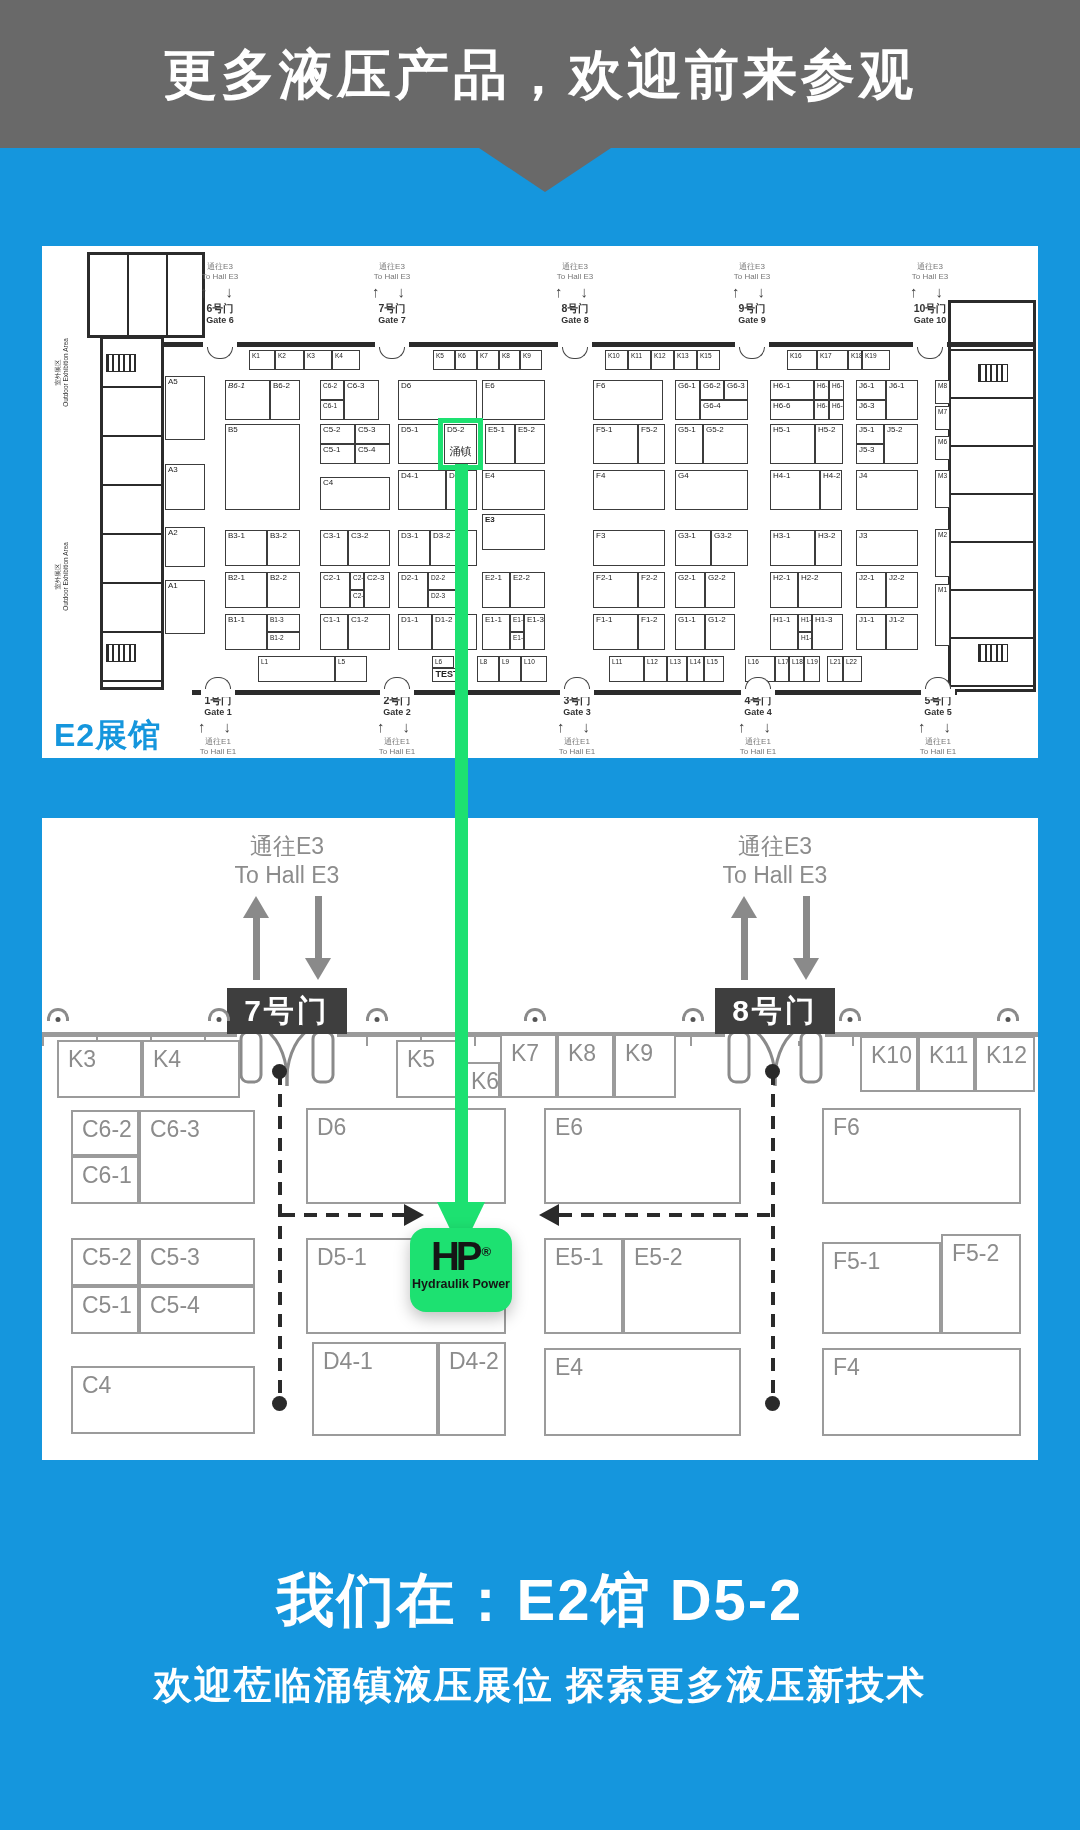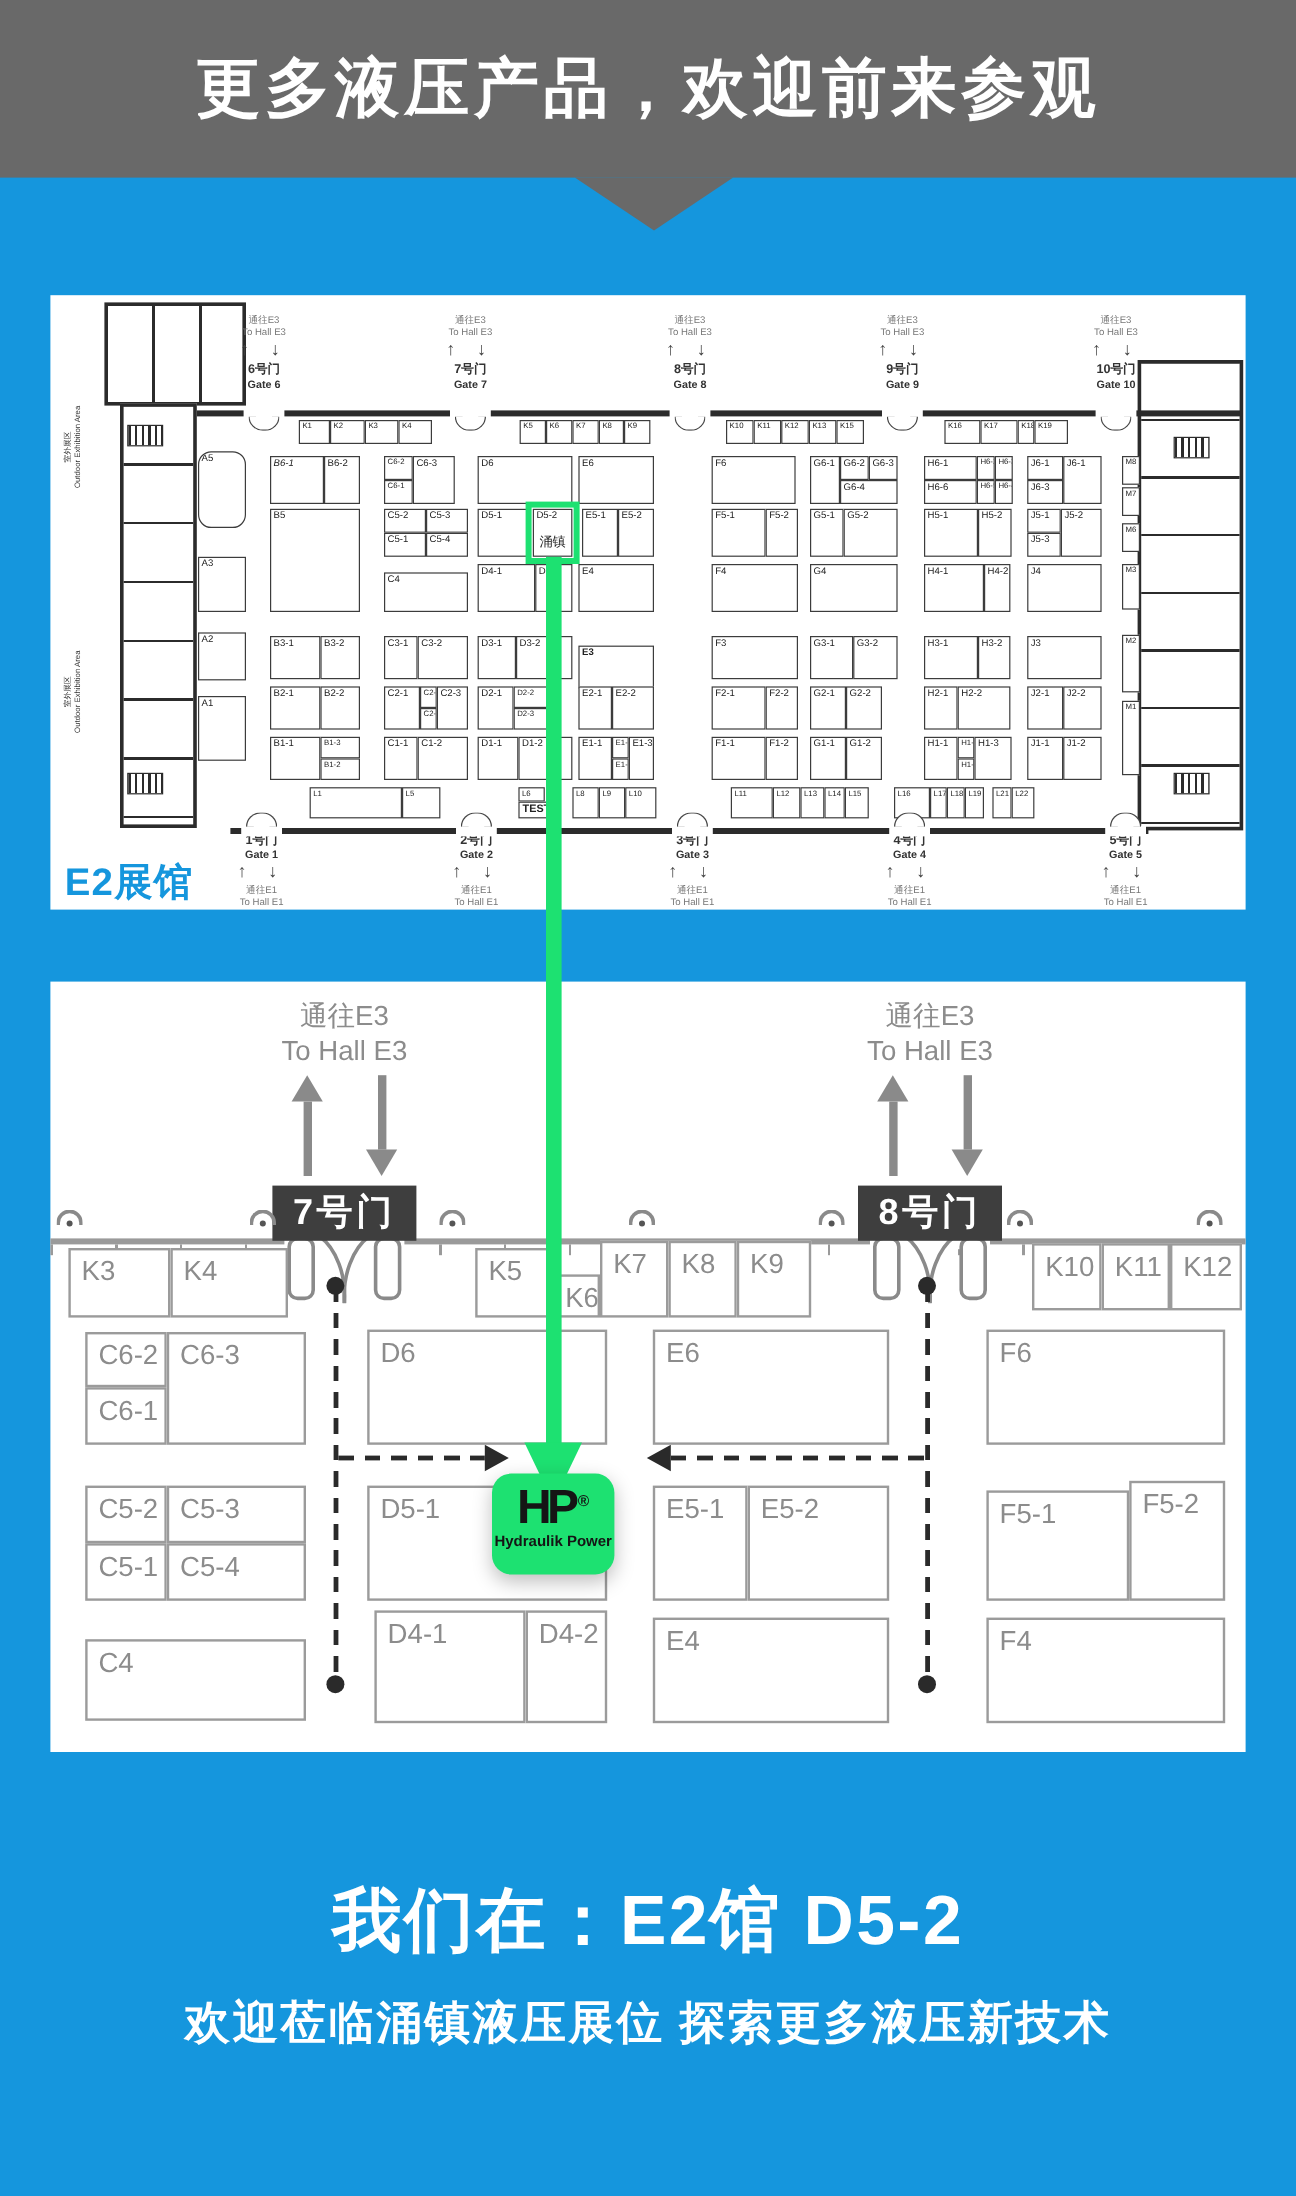--- a/index.html
+++ b/index.html
@@ -109,21 +109,21 @@
   <div class="outdoor" style="top:118px">
     <span>室外展区</span><br>
     <span>Outdoor Exhibition Area</span>
   </div>
   <div class="outdoor" style="top:322px">
     <span>室外展区</span><br>
     <span>Outdoor Exhibition Area</span>
   </div>
 
   <div id="p1-booths">
-      <div class="booth" style="left: 123px; top: 130px; width: 40px; height: 64px; border-radius: 11px;">
+      <div class="booth" style="left: 123px; top: 130px; width: 40px; height: 64px;">
         <span class="lbl">A5</span>
       </div>
       <div class="booth" style="left: 123px; top: 218px; width: 40px; height: 46px;">
         <span class="lbl">A3</span>
       </div>
       <div class="booth" style="left: 123px; top: 281px; width: 40px; height: 40px;">
         <span class="lbl">A2</span>
       </div>
       <div class="booth" style="left: 123px; top: 334px; width: 40px; height: 54px;">
         <span class="lbl">A1</span>
@@ -248,21 +248,21 @@
       </div>
       <div class="booth" style="left: 443px; top: 178px; width: 30px; height: 40px;">
         <span class="lbl">E5-1</span>
       </div>
       <div class="booth" style="left: 473px; top: 178px; width: 30px; height: 40px;">
         <span class="lbl">E5-2</span>
       </div>
       <div class="booth" style="left: 440px; top: 224px; width: 63px; height: 40px;">
         <span class="lbl">E4</span>
       </div>
-      <div class="booth" style="left: 440px; top: 292px; width: 63px; height: 36px; font-weight: bold;">
+      <div class="booth" style="left: 440px; top: 268px; width: 63px; height: 36px; font-weight: bold;">
         <span class="lbl">E3</span>
       </div>
       <div class="booth" style="left: 440px; top: 326px; width: 28px; height: 36px;">
         <span class="lbl">E2-1</span>
       </div>
       <div class="booth" style="left: 468px; top: 326px; width: 35px; height: 36px;">
         <span class="lbl">E2-2</span>
       </div>
       <div class="booth" style="left: 440px; top: 368px; width: 28px; height: 36px;">
         <span class="lbl">E1-1</span>

